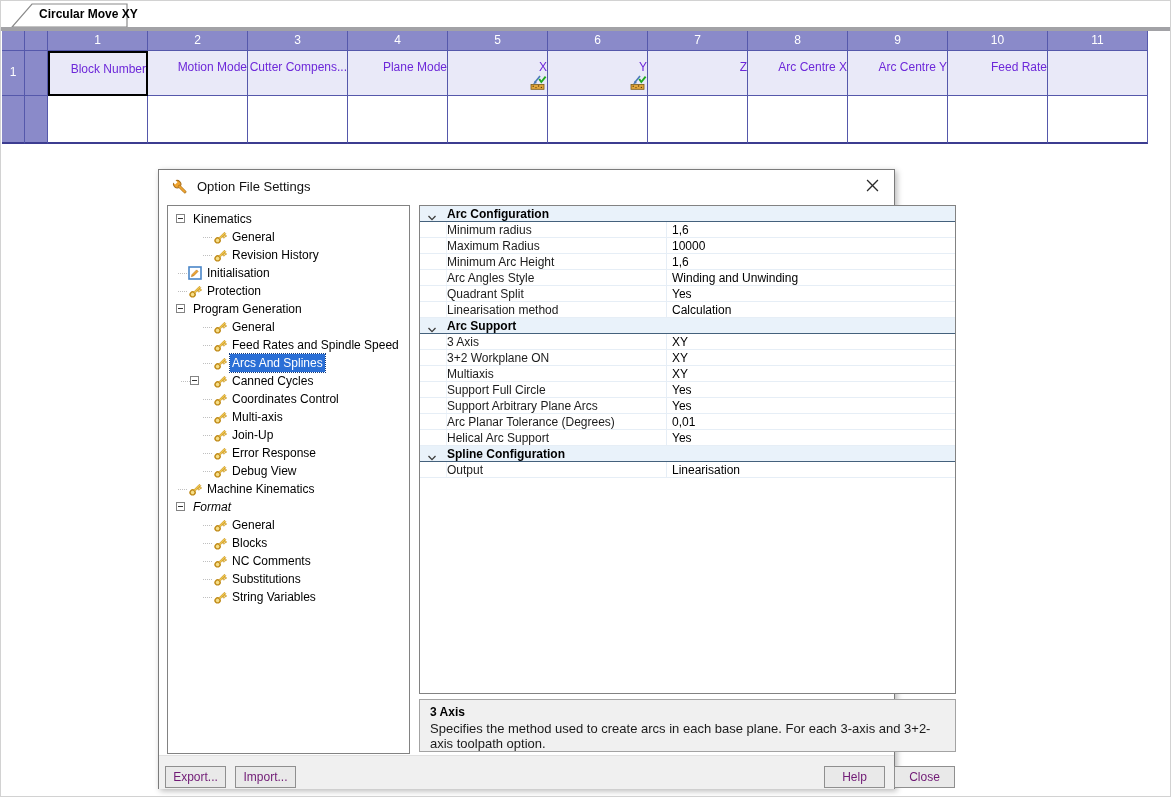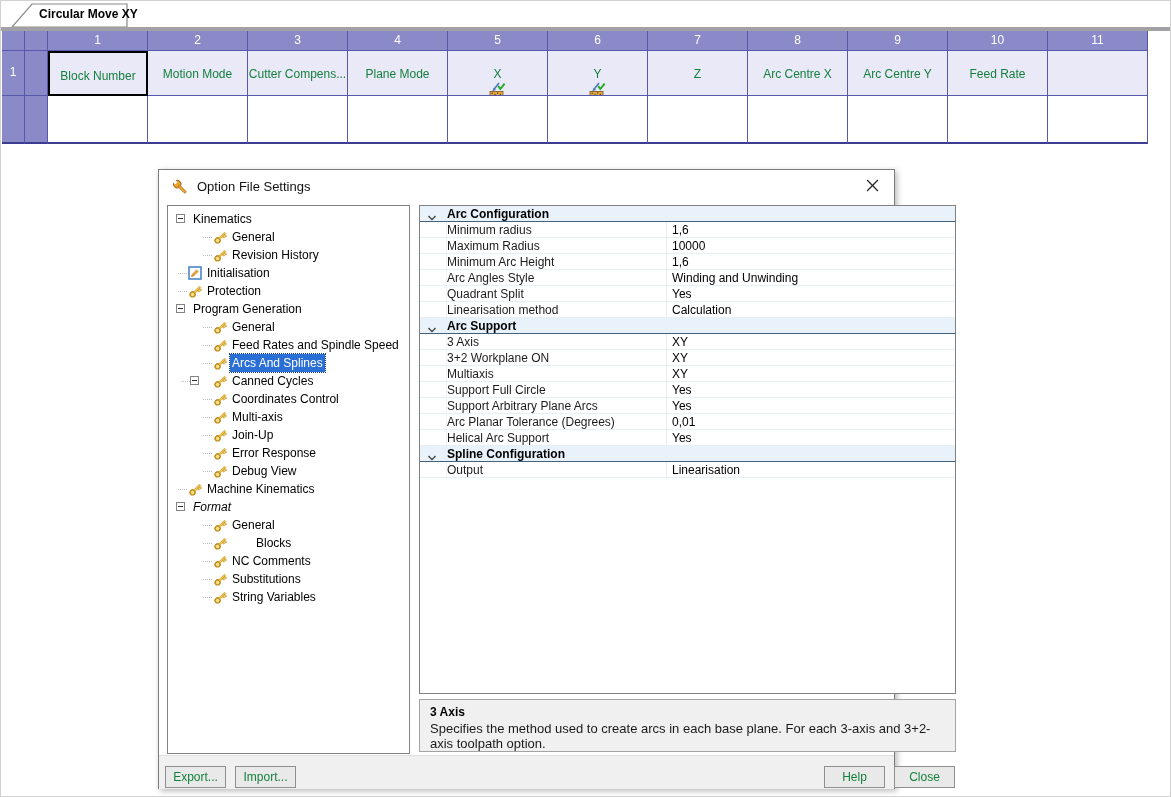--- a/index.html
+++ b/index.html
@@ -15,22 +15,22 @@
   .tab-label { position:absolute; left:28px; top:4px; font-size:12px; font-weight:bold; color:#000; white-space:nowrap; }
   .gray-strip { position:absolute; left:0; top:26px; width:100%; height:4px; background:#a2a2a6; }
 
   
   #ptable { position:absolute; left:1px; top:30px; }
   .trow { display:flex; }
   .tcell { border-right:1px solid var(--grid-line); border-bottom:1px solid var(--grid-line);
            overflow:hidden; white-space:nowrap; flex:none; }
   .hdr  { background:var(--hdr-purple); color:#fff; font-size:12px; text-align:center; height:20px; line-height:19px; }
   .rowhdr { background:var(--hdr-purple); color:#fff; font-size:12px; text-align:center; }
-  .pcell { background:var(--row-tint); color:#15803d; font-size:12px; text-align:center;
-           display:flex; flex-direction:column; align-items:center; padding-top:16px; gap:1px; }
+  .pcell { background:var(--row-tint); color:#6d28d9; font-size:12px; text-align:center;
+           display:flex; flex-direction:column; align-items:flex-end; padding-top:9px; gap:1px; }
   .pcell.sel { border:2px solid #000; }
   .wcell { background:#fff; }
   .w23 { width:23px; } .w100 { width:100px; }
   .h45 { height:45px; } .h48 { height:48px; }
   .trow.last .tcell { border-bottom:2px solid #3c3c90; }
 
   
   .dialog { position:absolute; left:157px; top:168px; width:737px; height:620px;
             background:#ffffff; border:1px solid #7b7b7b;
             box-shadow:2px 2px 6px rgba(0,0,0,.28); }
@@ -68,21 +68,21 @@
   .desc-panel { position:absolute; left:260px; top:529px; width:537px; height:53px;
                 background:#f0f0f0; border:1px solid #a3a3a3; padding:5px 10px; }
   .desc-title { font-size:12px; font-weight:bold; color:#000; }
   .desc-text { font-size:13px; color:#1a1a1a; margin-top:2px; }
 
   
   .dlg-footer { position:absolute; left:0; top:585px; width:100%; height:34px;
                 background:#f0f0f0; border-top:1px solid #e0e0e0; }
   .btn { position:absolute; top:10px; width:61px; height:22px; background:#e9e9e9;
          border:1px solid #8f8f8f; font-family:"Liberation Sans", sans-serif;
-         font-size:12px; color:#15803d; text-align:center; line-height:20px; cursor:default; }
+         font-size:12px; color:#701a75; text-align:center; line-height:20px; cursor:default; }
 </style>
 </head>
 <body>
 
 <div class="stage" style="--hdr-purple: #8a8ac9; --row-tint: #e9e9f8; --grid-line: #5558ab; --sel-blue: #2a6fd6; --section-rule: #44617c;">
 
   <div class="tabbar">
     <div class="tab">
       <svg width="118" height="25">
         <polygon points="21,1 116,1 116,24 1,24" fill="#ffffff" stroke="#8a8a8a" stroke-width="1.2"></polygon>
@@ -397,21 +397,21 @@
         <div class="tree-row">
           <span class="connector" style="left: 35px; width: 9px;"></span>
           <span class="tree-ico" style="left: 45px;"><svg width="15" height="15" viewBox="0 0 15 15">
               <g transform="rotate(-45 7.5 7.5)">
                 <circle cx="3.4" cy="7.5" r="2.5" fill="#f7e08a" stroke="#c08a18" stroke-width="1.4"></circle>
                 <rect x="5.8" y="6.6" width="8.2" height="1.8" fill="#f2c94c" stroke="#c08a18" stroke-width="0.6"></rect>
                 <rect x="9.3" y="8.3" width="1.3" height="2.1" fill="#f2c94c" stroke="#c08a18" stroke-width="0.6"></rect>
                 <rect x="11.6" y="8.3" width="1.3" height="2.5" fill="#f2c94c" stroke="#c08a18" stroke-width="0.6"></rect>
               </g>
             </svg></span>
-          <span class="tree-label" style="left: 62px; margin-left: 24px;">Blocks</span>
+          <span class="tree-label" style="left: 62px;">Blocks</span>
         </div>
         <div class="tree-row">
           <span class="connector" style="left: 35px; width: 9px;"></span>
           <span class="tree-ico" style="left: 45px;"><svg width="15" height="15" viewBox="0 0 15 15">
               <g transform="rotate(-45 7.5 7.5)">
                 <circle cx="3.4" cy="7.5" r="2.5" fill="#f7e08a" stroke="#c08a18" stroke-width="1.4"></circle>
                 <rect x="5.8" y="6.6" width="8.2" height="1.8" fill="#f2c94c" stroke="#c08a18" stroke-width="0.6"></rect>
                 <rect x="9.3" y="8.3" width="1.3" height="2.1" fill="#f2c94c" stroke="#c08a18" stroke-width="0.6"></rect>
                 <rect x="11.6" y="8.3" width="1.3" height="2.5" fill="#f2c94c" stroke="#c08a18" stroke-width="0.6"></rect>
               </g>

